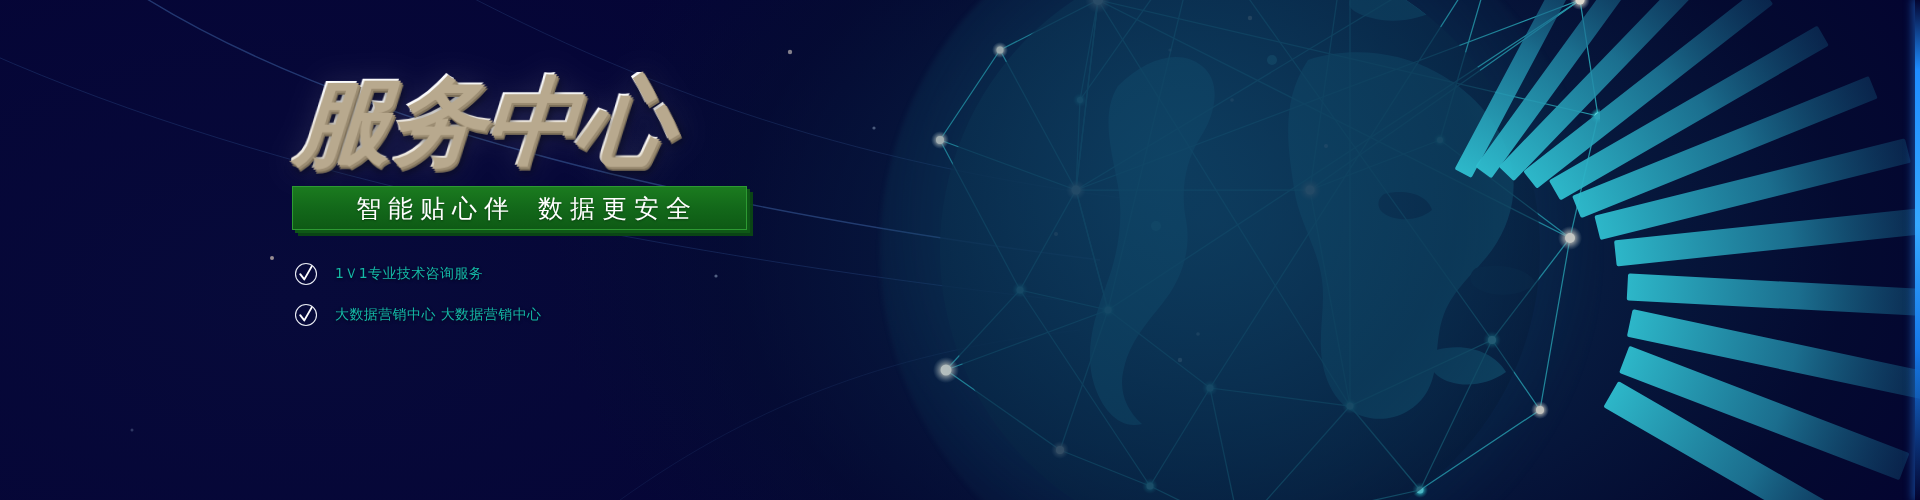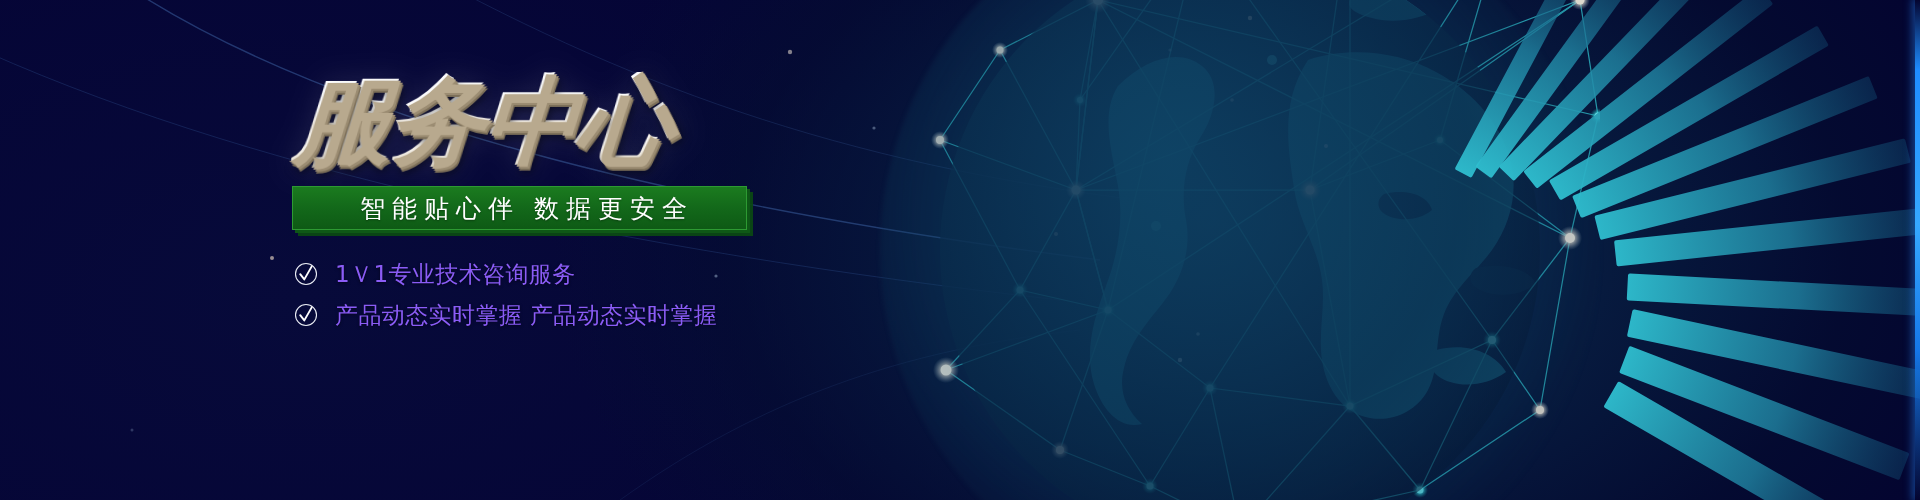--- a/index.html
+++ b/index.html
@@ -115,21 +115,21 @@
     align-items:center;
     justify-content:center;
   }
   .ribbon-text{
     color:#ffffff;
     font-size:25px;
     font-weight:normal;
     letter-spacing:7px;
     text-indent:7px;
     white-space:nowrap;
-    font-family:Liberation Sans, sans-serif;
+    font-family:Liberation Mono, monospace;
     text-shadow:0 1px 2px rgba(0,0,0,.35);
     margin-left:8px;
   }
 
   
   .features{
     margin-top:28px;
     margin-left:4px;
     list-style:none;
     padding:0;
@@ -140,22 +140,22 @@
     height:32px;
     margin-bottom:9px;
   }
   .check-icon{
     width:24px; height:24px;
     flex:0 0 24px;
     margin-right:17px;
     display:block;
   }
   .feature-label{
-    color:#8b5cf6;
-    font-size:23px;
+    color:#14b8a6;
+    font-size:14px;
     letter-spacing:.4px;
     white-space:nowrap;
     font-family:"DejaVu Sans","Liberation Sans",sans-serif;
     text-shadow:0 1px 3px rgba(0,0,0,.6);
   }
 </style>
 </head>
 <body>
 
 <div id="banner">
@@ -365,20 +365,20 @@
           <path d="M6.2 12.2 L10.3 17.4 L17.6 4.6" fill="none" stroke="#ffffff" stroke-width="1.9" stroke-linecap="round" stroke-linejoin="round"></path>
         </svg>
         <span class="feature-label">1Ｖ1专业技术咨询服务</span>
       </li>
 
       <li class="feature-row">
         <svg class="check-icon" viewBox="0 0 24 24">
           <circle cx="12" cy="12" r="10.5" fill="none" stroke="#e9ecf4" stroke-width="1.1"></circle>
           <path d="M6.2 12.2 L10.3 17.4 L17.6 4.6" fill="none" stroke="#ffffff" stroke-width="1.9" stroke-linecap="round" stroke-linejoin="round"></path>
         </svg>
-        <span class="feature-label">产品动态实时掌握  产品动态实时掌握</span>
+        <span class="feature-label">大数据营销中心  大数据营销中心</span>
       </li>
 
 
     </ul>
   </div>
 
 </div>
 
 </body></html>

